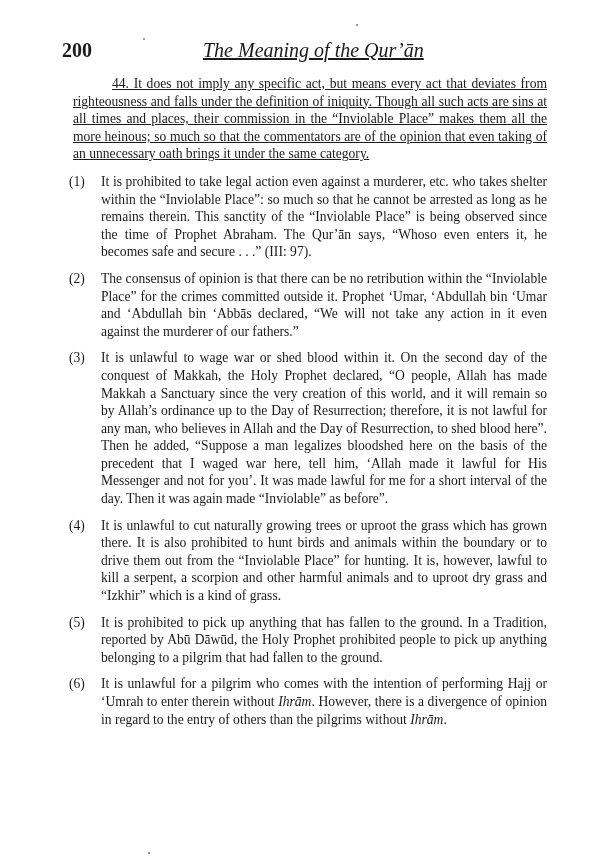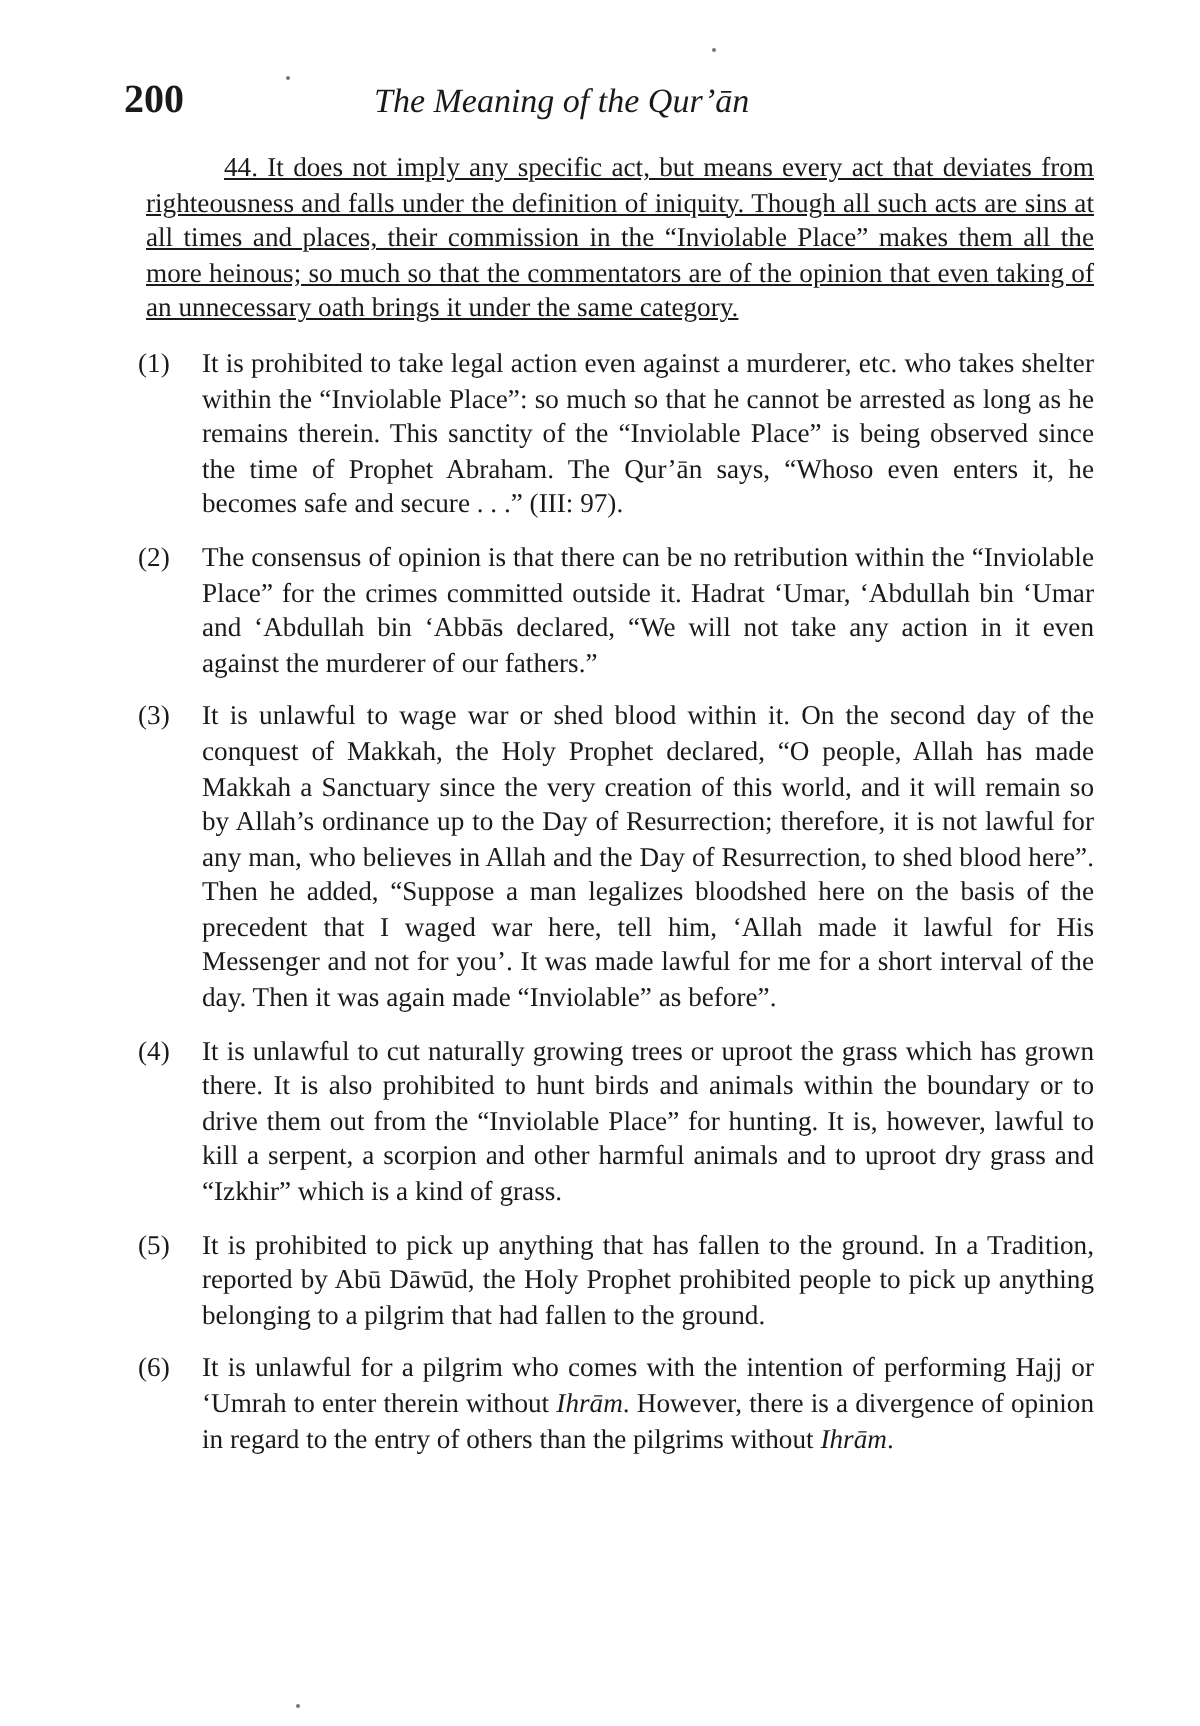--- a/index.html
+++ b/index.html
@@ -12,21 +12,21 @@
       position: absolute; left: 73px; top: 42px; width: 474px;
       font-size: 13.6px; line-height: 17.6px;
     }
     .header {
       position: relative; height: 20px; margin-bottom: 13px;
     }
     .page-number {
       position: absolute; left: -11px; top: 0; font-weight: bold; font-size: 20px;
     }
     .running-title {
-      position: absolute; left: 114px; top: 0; font-style: italic; font-size: 17px;
+      position: absolute; left: 130px; top: 0; font-style: italic; font-size: 20px; text-decoration: underline;
     }
     p { margin: 0; text-align: justify; }
     .para { margin-bottom: 10px; }
     .indent { text-indent: 39px; text-decoration: underline; }
     .list { margin: 0; padding: 0; list-style: none; }
     .list-item {
       position: relative; padding-left: 28px; margin-bottom: 9px;
       text-align: justify;
     }
     .item-num { position: absolute; left: -4px; top: 0; }
@@ -44,21 +44,21 @@
 
   <p class="para indent">44. It does not imply any specific act, but means every act that deviates from righteousness and falls under the definition of iniquity. Though all such acts are sins at all times and places, their commission in the “Inviolable Place” makes them all the more heinous; so much so that the commentators are of the opinion that even taking of an unnecessary oath brings it under the same category.</p>
 
   <ul class="list">
     <li class="list-item">
       <span class="item-num">(1)</span>
       <span>It is prohibited to take legal action even against a murderer, etc. who takes shelter within the “Inviolable Place”: so much so that he cannot be arrested as long as he remains therein. This sanctity of the “Inviolable Place” is being observed since the time of Prophet Abraham. The Qur’ān says, “Whoso even enters it, he becomes safe and secure . . .” (III: 97).</span>
     </li>
     <li class="list-item">
       <span class="item-num">(2)</span>
-      <span>The consensus of opinion is that there can be no retribution within the “Inviolable Place” for the crimes committed outside it. Hadrat ‘Umar, ‘Abdullah bin ‘Umar and ‘Abdullah bin ‘Abbās declared, “We will not take any action in it even against the murderer of our fathers.”</span>
+      <span>The consensus of opinion is that there can be no retribution within the “Inviolable Place” for the crimes committed outside it. Prophet ‘Umar, ‘Abdullah bin ‘Umar and ‘Abdullah bin ‘Abbās declared, “We will not take any action in it even against the murderer of our fathers.”</span>
     </li>
     <li class="list-item">
       <span class="item-num">(3)</span>
       <span>It is unlawful to wage war or shed blood within it. On the second day of the conquest of Makkah, the Holy Prophet declared, “O people, Allah has made Makkah a Sanctuary since the very creation of this world, and it will remain so by Allah’s ordinance up to the Day of Resurrection; therefore, it is not lawful for any man, who believes in Allah and the Day of Resurrection, to shed blood here”. Then he added, “Suppose a man legalizes bloodshed here on the basis of the precedent that I waged war here, tell him, ‘Allah made it lawful for His Messenger and not for you’. It was made lawful for me for a short interval of the day. Then it was again made “Inviolable” as before”.</span>
     </li>
     <li class="list-item">
       <span class="item-num">(4)</span>
       <span>It is unlawful to cut naturally growing trees or uproot the grass which has grown there. It is also prohibited to hunt birds and animals within the boundary or to drive them out from the “Inviolable Place” for hunting. It is, however, lawful to kill a serpent, a scorpion and other harmful animals and to uproot dry grass and “Izkhir” which is a kind of grass.</span>
     </li>
     <li class="list-item">

